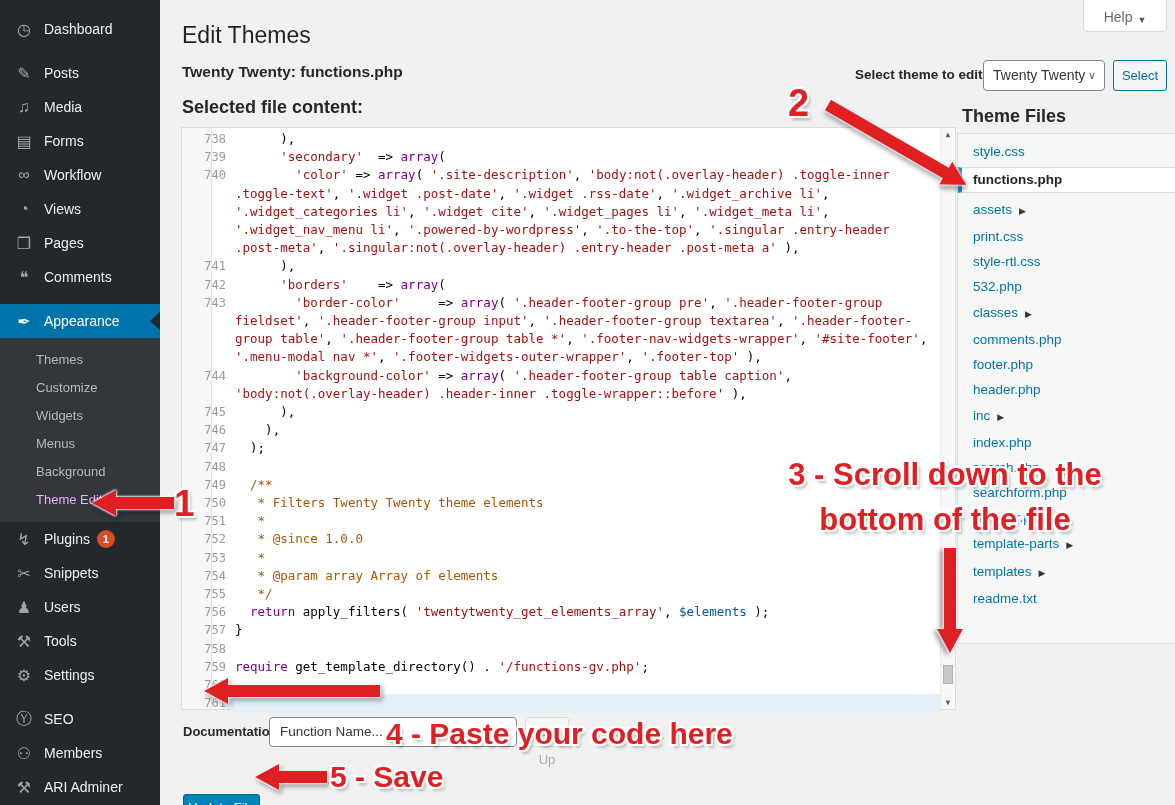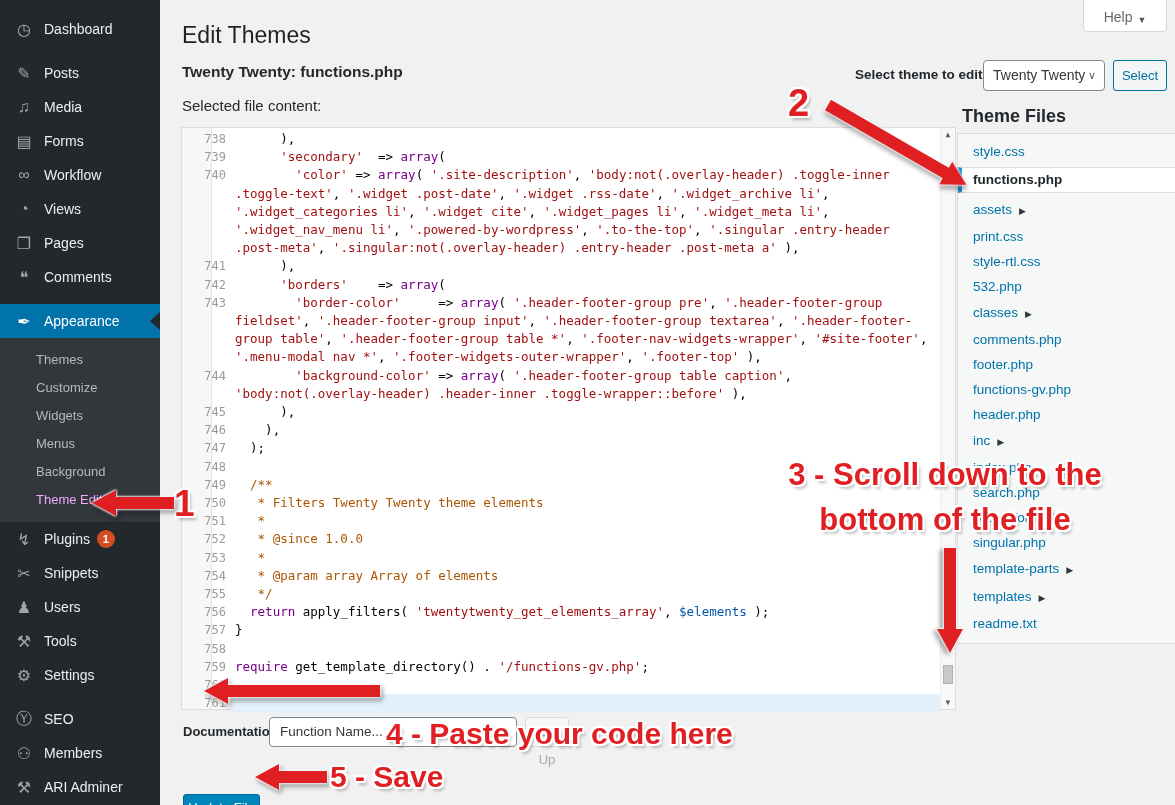--- a/index.html
+++ b/index.html
@@ -21,21 +21,21 @@
   .sub-item { height:28px; line-height:28px; color:#b4b9be; font-size:13px; cursor:pointer;margin-left:36px; }
   .sub-item.current { color:#f0abfc; font-weight:normal; }
 
   
   #help-tab { position:absolute; left:1083px; top:-4px; width:84px; height:36px; background:#fff; border:1px solid #d5d9dd;
       border-radius:4px; z-index:4; display:flex; align-items:flex-end; justify-content:center; padding-bottom:6px;
       color:#646970; font-size:14px; cursor:pointer; }
   #help-tab .chev { font-size:9px; margin-left:5px; color:#50575e; }
   #page-title { position:absolute; left:182px; top:22px; font-size:23px; font-weight:400; color:#1d2327; }
   #page-subtitle { position:absolute; left:182px; top:63px; font-size:15.5px; font-weight:bold; color:#23282d; }
-  #file-label { position:absolute; left:182px; top:97px; font-size:15px; font-weight:400; color:#23282d; }
+  #file-label { position:absolute; left:182px; top:97px; font-size:18px; font-weight:700; color:#23282d; }
   #theme-select-label { position:absolute; left:855px; top:67px; font-size:13.5px; font-weight:bold; }
   #theme-select { position:absolute; left:983px; top:60px; width:122px; height:31px; background:#fff; border:1px solid #7e8993;
       border-radius:4px; font-size:14px; color:#32373c; line-height:29px; padding-left:9px; cursor:pointer; }
   #theme-select .chev { position:absolute; right:8px; top:0; font-size:11px; color:#555d66; }
   #theme-select-btn { position:absolute; left:1113px; top:60px; width:54px; height:31px; background:#f3f5f6; border:1px solid #0071a1;
       border-radius:3px; color:#0071a1; font-size:13px; text-align:center; line-height:29px; cursor:pointer; }
 
   
   #editor { position:absolute; left:181px; top:127px; width:775px; height:583px; background:#fff; border:1px solid #ddd;
       font-family:"DejaVu Sans Mono", monospace; z-index:1; cursor:text; }
@@ -305,21 +305,20 @@
 <div id="files-panel">
     <div class="file-item"><span>style.css</span></div>
     <div class="file-item selected"><span>functions.php</span></div>
     <div class="file-item folder"><span>assets</span><span class="folder-arrow">▶</span></div>
     <div class="file-item"><span>print.css</span></div>
     <div class="file-item"><span>style-rtl.css</span></div>
     <div class="file-item"><span>532.php</span></div>
     <div class="file-item folder"><span>classes</span><span class="folder-arrow">▶</span></div>
     <div class="file-item"><span>comments.php</span></div>
     <div class="file-item"><span>footer.php</span></div>
-    <div class="file-item"><span>functions-gv.php</span></div>
     <div class="file-item"><span>header.php</span></div>
     <div class="file-item folder"><span>inc</span><span class="folder-arrow">▶</span></div>
     <div class="file-item"><span>index.php</span></div>
     <div class="file-item"><span>search.php</span></div>
     <div class="file-item"><span>searchform.php</span></div>
     <div class="file-item"><span>singular.php</span></div>
     <div class="file-item folder"><span>template-parts</span><span class="folder-arrow">▶</span></div>
     <div class="file-item folder"><span>templates</span><span class="folder-arrow">▶</span></div>
     <div class="file-item"><span>readme.txt</span></div>
   </div>

